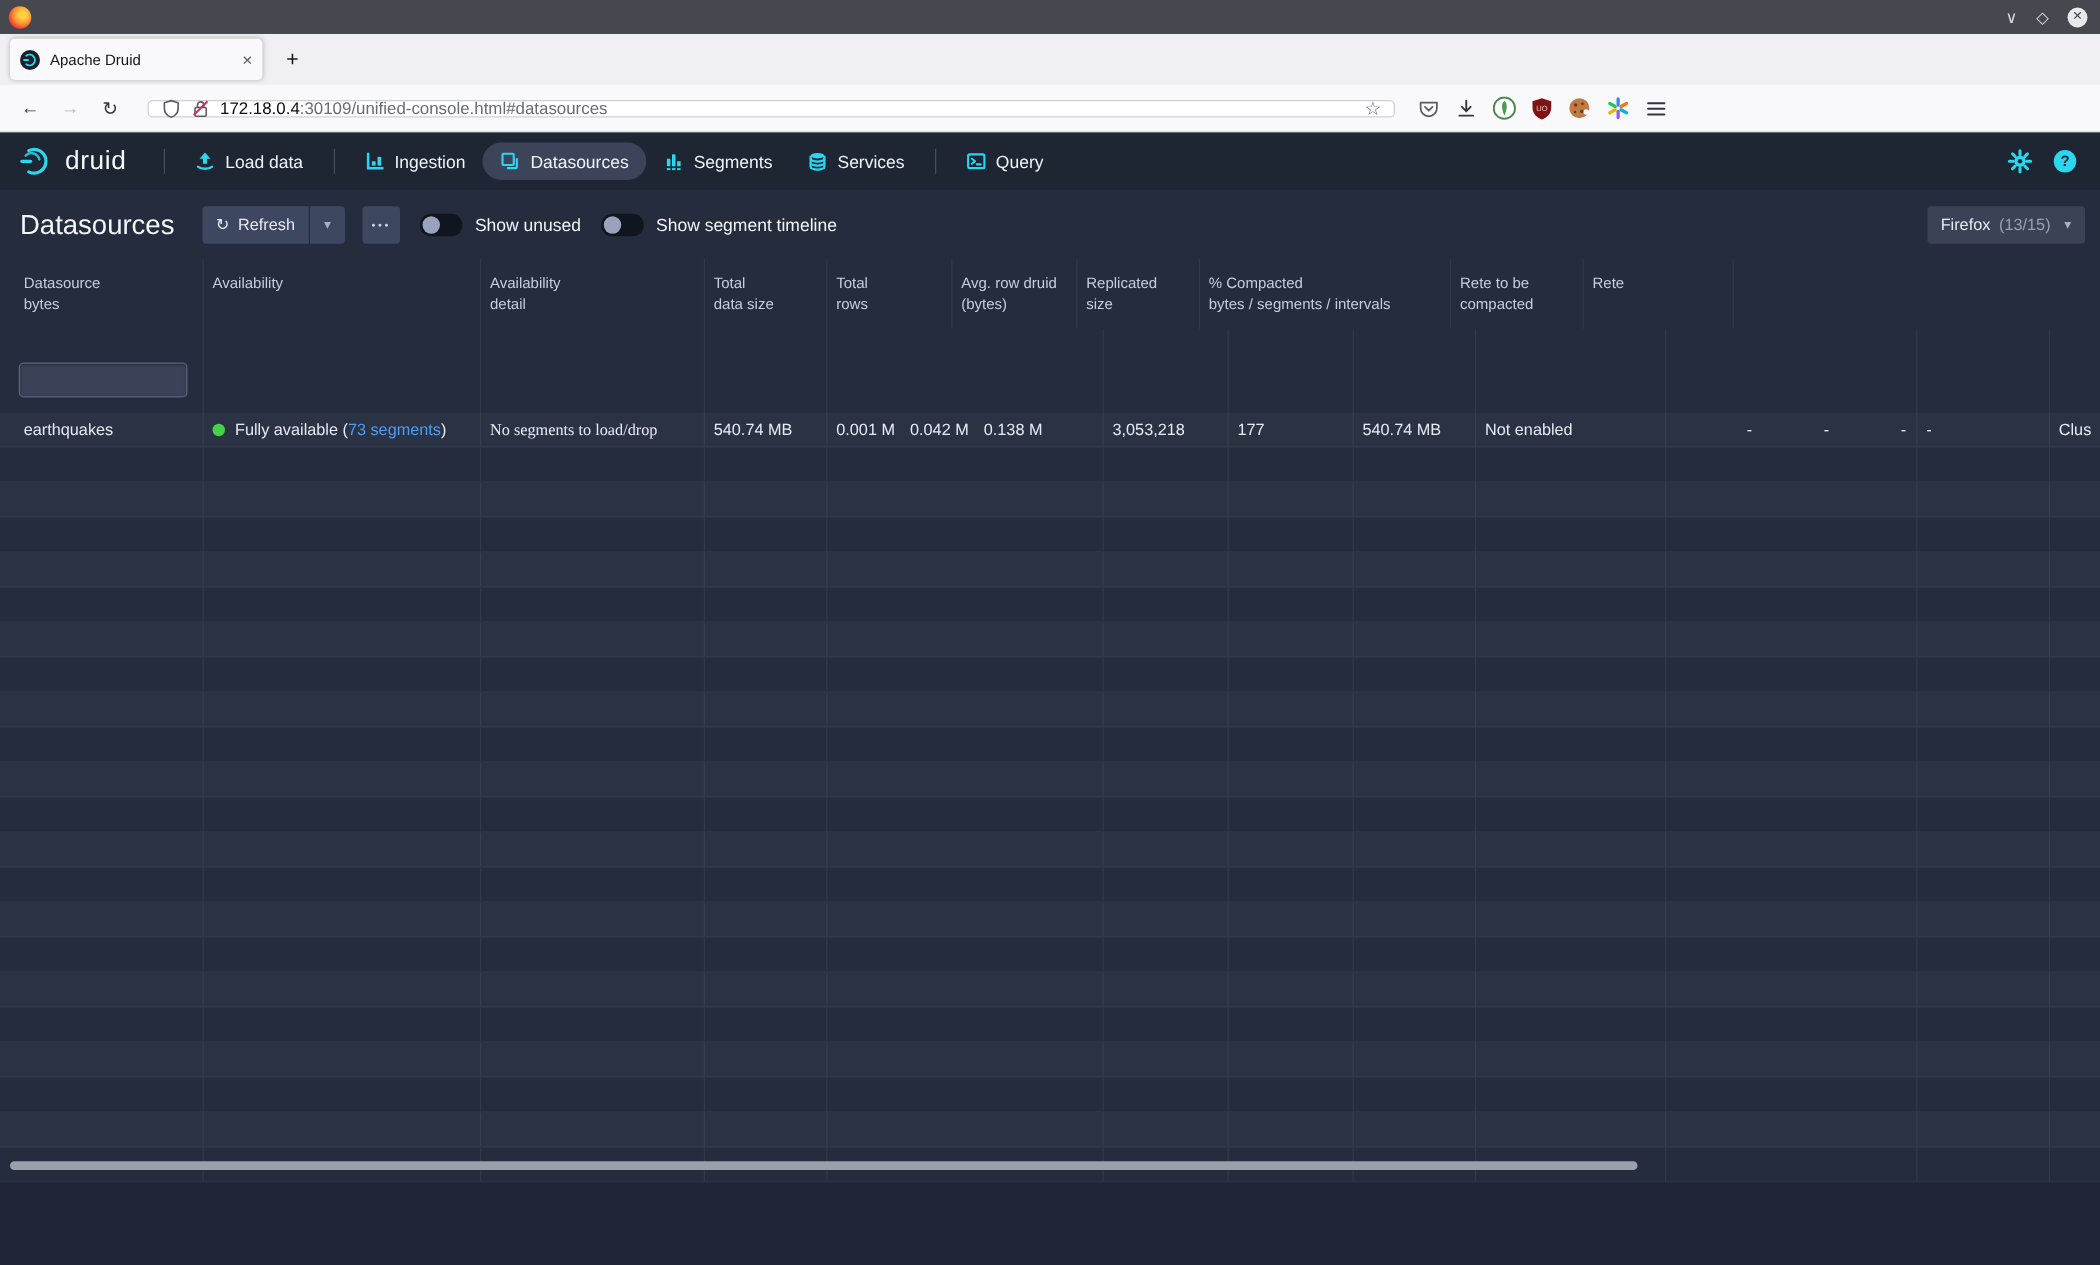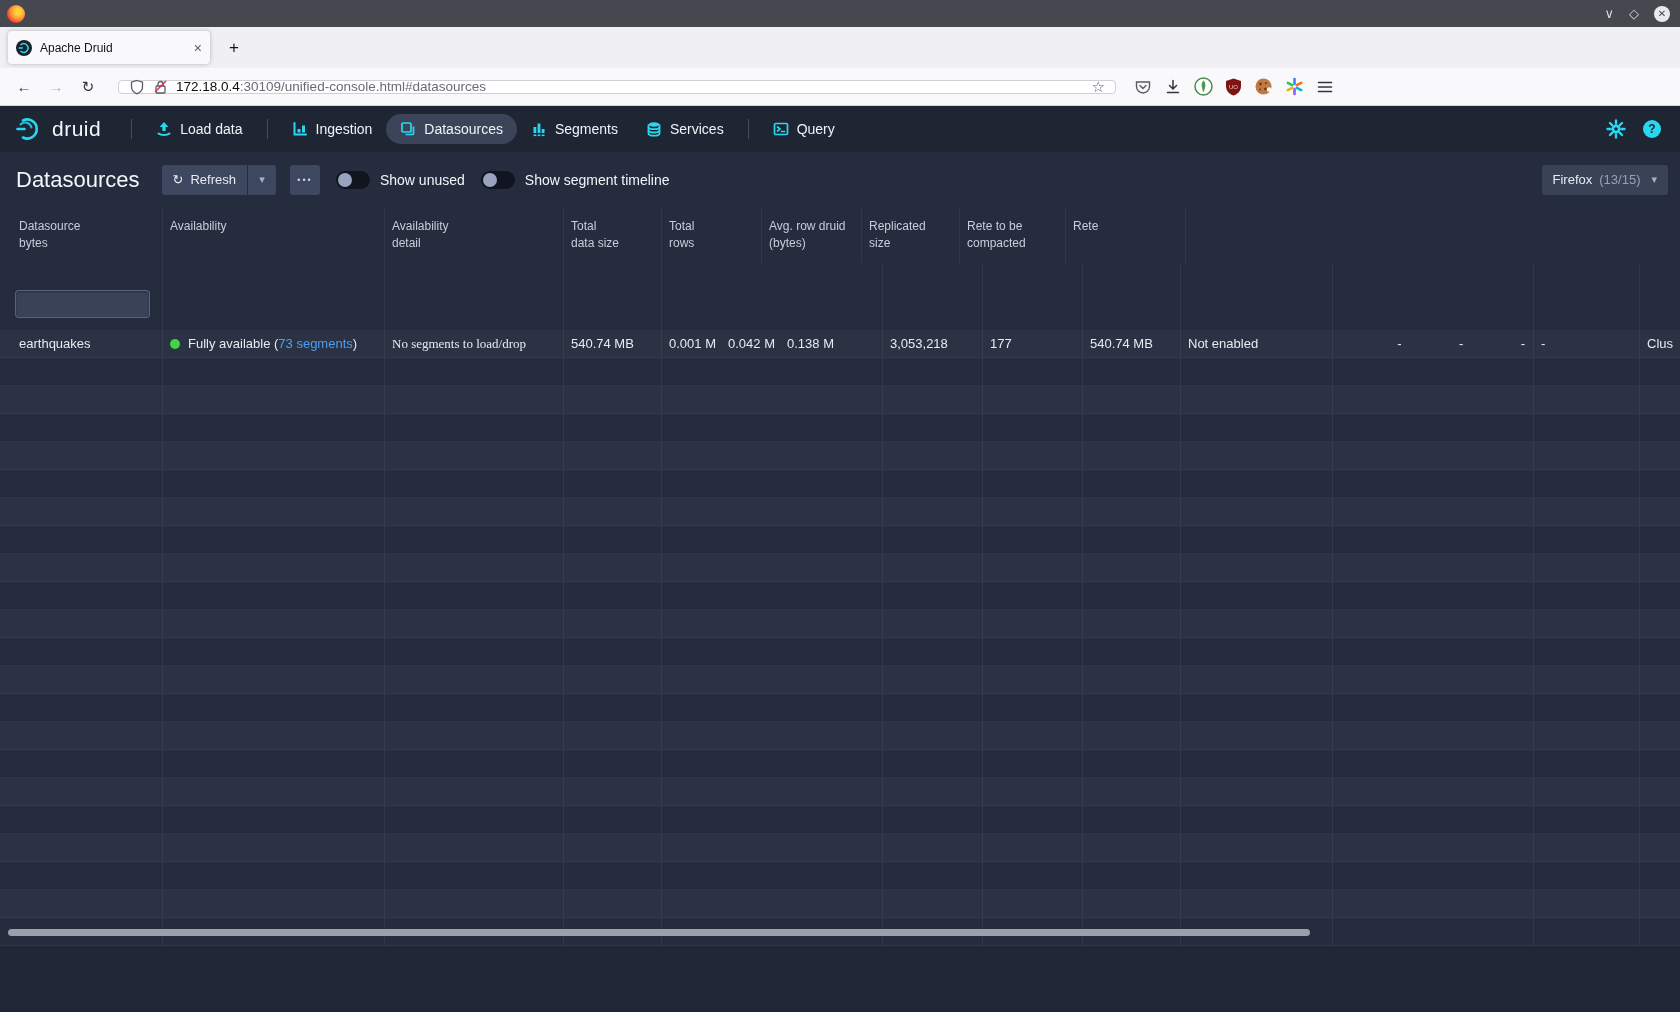--- a/index.html
+++ b/index.html
@@ -326,20 +326,24 @@
         <div>rows</div>
       </div>
       <div class="cell" style="width: 100px;">
         <div>Avg. row druid</div>
         <div>(bytes)</div>
       </div>
       <div class="cell" style="width: 98px;">
         <div>Replicated</div>
         <div>size</div>
       </div>
+      <div class="cell" style="width: 201px;">
+        <div>% Compacted</div>
+        <div>bytes / segments / intervals</div>
+      </div>
       <div class="cell" style="width: 106px;">
         <div>Rete to be</div>
         <div>compacted</div>
       </div>
       <div class="cell" style="width: 120px;">
         <div>Rete</div>
       </div>
     </div>
   <div id="tfilter" class="trow filterrow">
       <div class="cell" style="width: 163px;">

